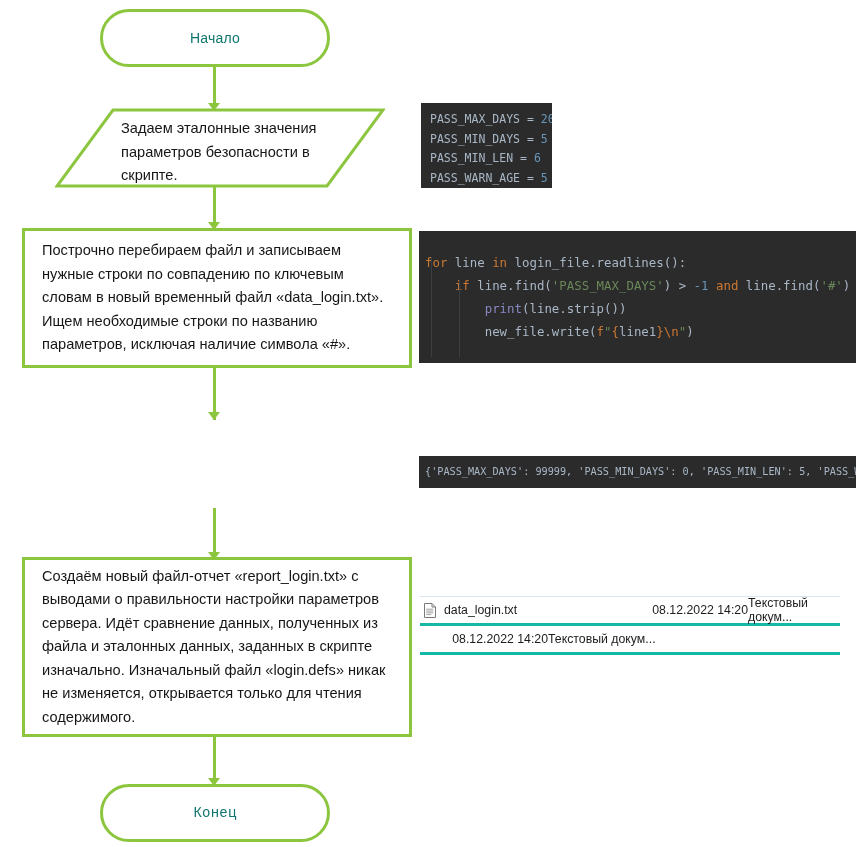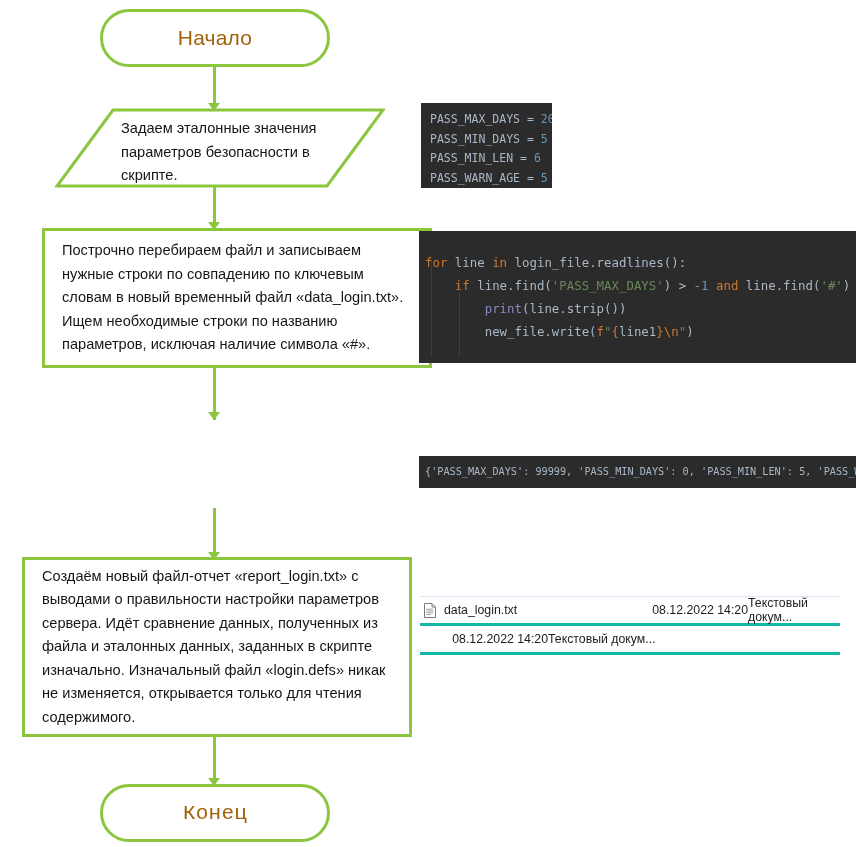--- a/index.html
+++ b/index.html
@@ -28,22 +28,22 @@
   }
   .terminator {
     border: 3px solid #8CC63F;
     border-radius: 999px;
     background: #ffffff;
     display: flex;
     align-items: center;
     justify-content: center;
   }
   .terminator .lbl {
-    font-size: 21px;
-    color: #a16207;
+    font-size: 14px;
+    color: #0f766e;
     letter-spacing: .2px;
   }
   .process {
     border: 3px solid #8CC63F;
     background: #ffffff;
     display: flex;
     align-items: center;
   }
   .process .lbl {
     font-size: 14.6px;
@@ -156,21 +156,21 @@
   <div class="io-wrap" style="left:55px; top:108px; width:330px; height:80px;">
     <svg width="330" height="80" viewBox="0 0 330 80">
       <polygon points="58,2 328,2 272,78 2,78" fill="#ffffff" stroke="#8CC63F" stroke-width="3" stroke-linejoin="miter"></polygon>
     </svg>
     <div class="io-text" style="left:66px; top:9px; width:230px;">Задаем эталонные значения параметров безопасности в скрипте.</div>
   </div>
 
   <div class="conn" style="left:213px; top:186px; height:42px;"></div>
   <div class="arrowhead" style="left:208px; top:222px;"></div>
 
-  <div class="shape process" style="left:22px; top:228px; width:390px; height:140px;margin-left:20px;">
+  <div class="shape process" style="left:22px; top:228px; width:390px; height:140px;">
     <div class="lbl">Построчно перебираем файл и записываем нужные строки по совпадению по ключевым словам в новый временный файл «data_login.txt». Ищем необходимые строки по названию параметров, исключая наличие символа «#».</div>
   </div>
 
   <div class="conn" style="left:213px; top:368px; height:52px;"></div>
   <div class="arrowhead" style="left:208px; top:412px;"></div>
 
 
   <div class="conn" style="left:213px; top:508px; height:52px;"></div>
   <div class="arrowhead" style="left:208px; top:552px;"></div>
 

